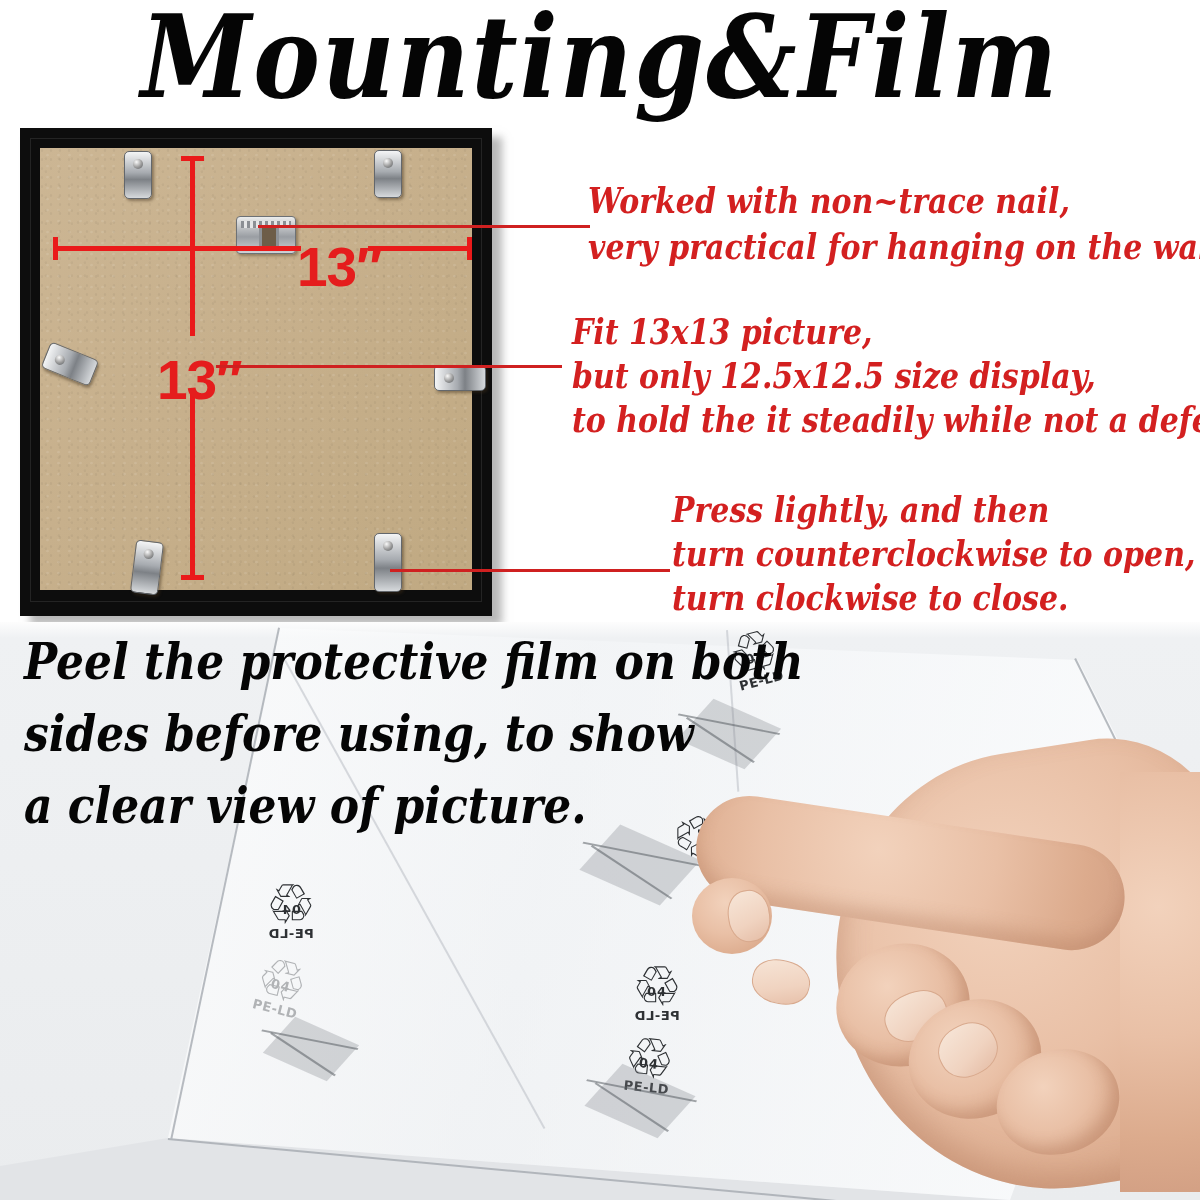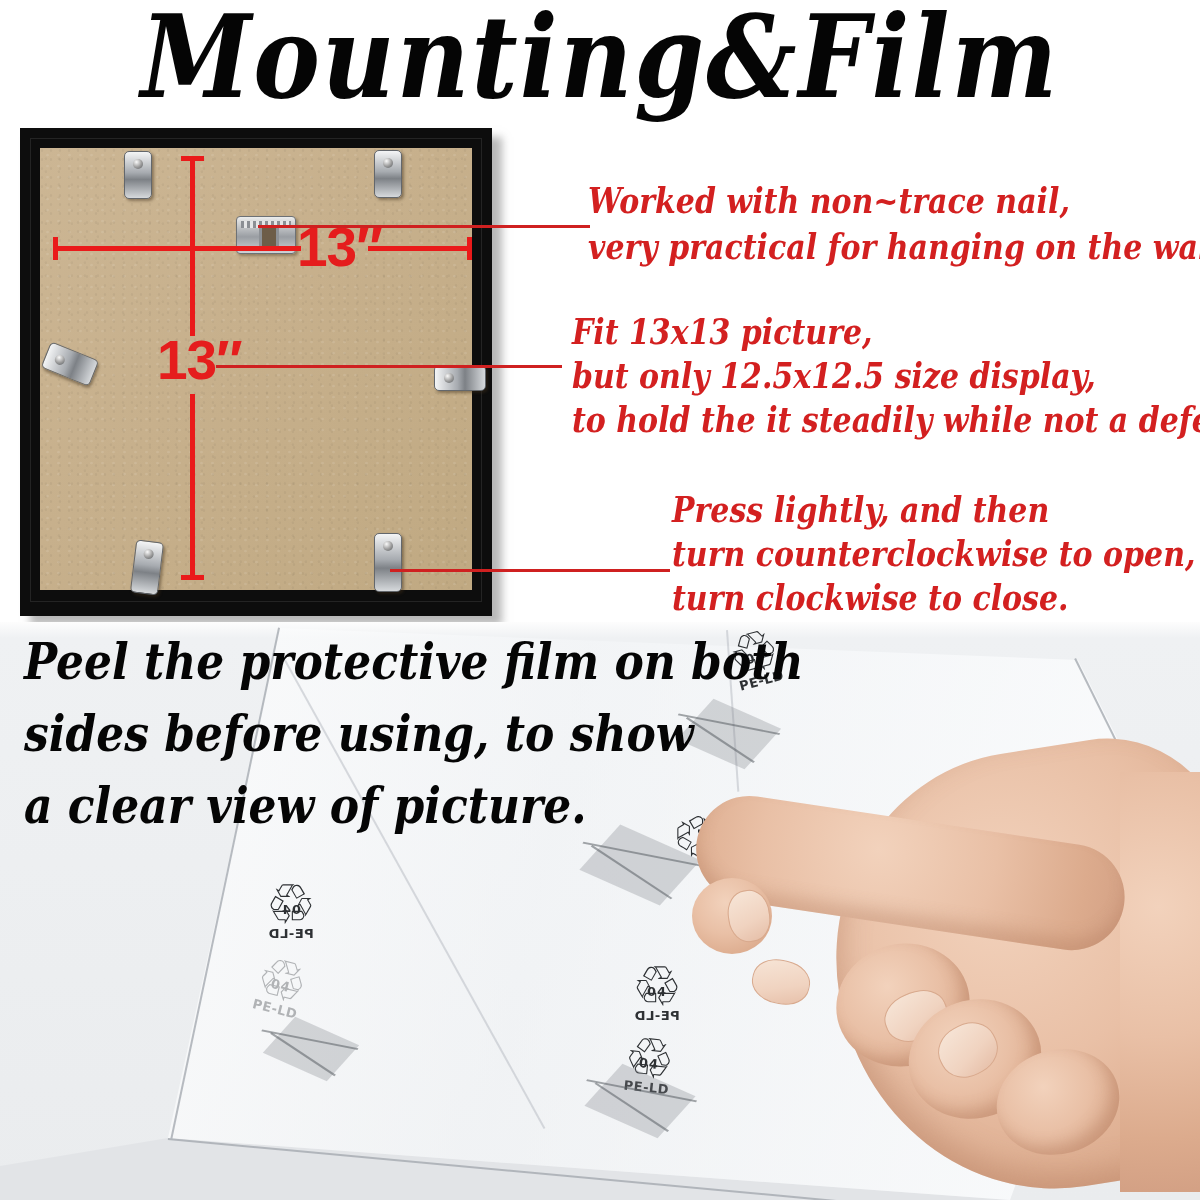--- a/index.html
+++ b/index.html
@@ -42,21 +42,21 @@
     border:1px solid #6d7175;box-shadow:2px 2px 3px rgba(60,45,25,.4);}
   .bracket::before{content:"";position:absolute;left:50%;top:8px;width:14px;height:18px;margin-left:-7px;
     background:#6d5d48;border:3px solid #8d9196;}
   .bracket::after{content:"";position:absolute;left:4px;right:4px;top:4px;height:7px;
     background:repeating-linear-gradient(90deg,#8b8f94 0 3px,#e5e6e7 3px 6px);}
 
   
   .red{position:absolute;background:#ea1a1a;}
   .leader{position:absolute;background:#cf2020;height:3px;}
   .dim-label{position:absolute;font:bold 55px "Liberation Sans",sans-serif;color:#e51d1d;
-    letter-spacing:-1px;white-space:nowrap;line-height:1;}
+    letter-spacing:-1px;white-space:nowrap;line-height:1;margin-top:20px;}
 
   
   .ann{position:absolute;color:#d32020;font:bold italic 30px "DejaVu Serif",serif;
     transform-origin:top left;white-space:nowrap;}
   .ann-nail{left:588px;top:178px;line-height:39px;transform:scaleY(1.18);}
   .ann-fit{left:572px;top:310px;line-height:37px;transform:scaleY(1.18);}
   .ann-press{left:672px;top:488px;line-height:37px;transform:scaleY(1.18);}
 
   
   .photo{position:absolute;left:0;top:622px;width:1200px;height:578px;overflow:hidden;

